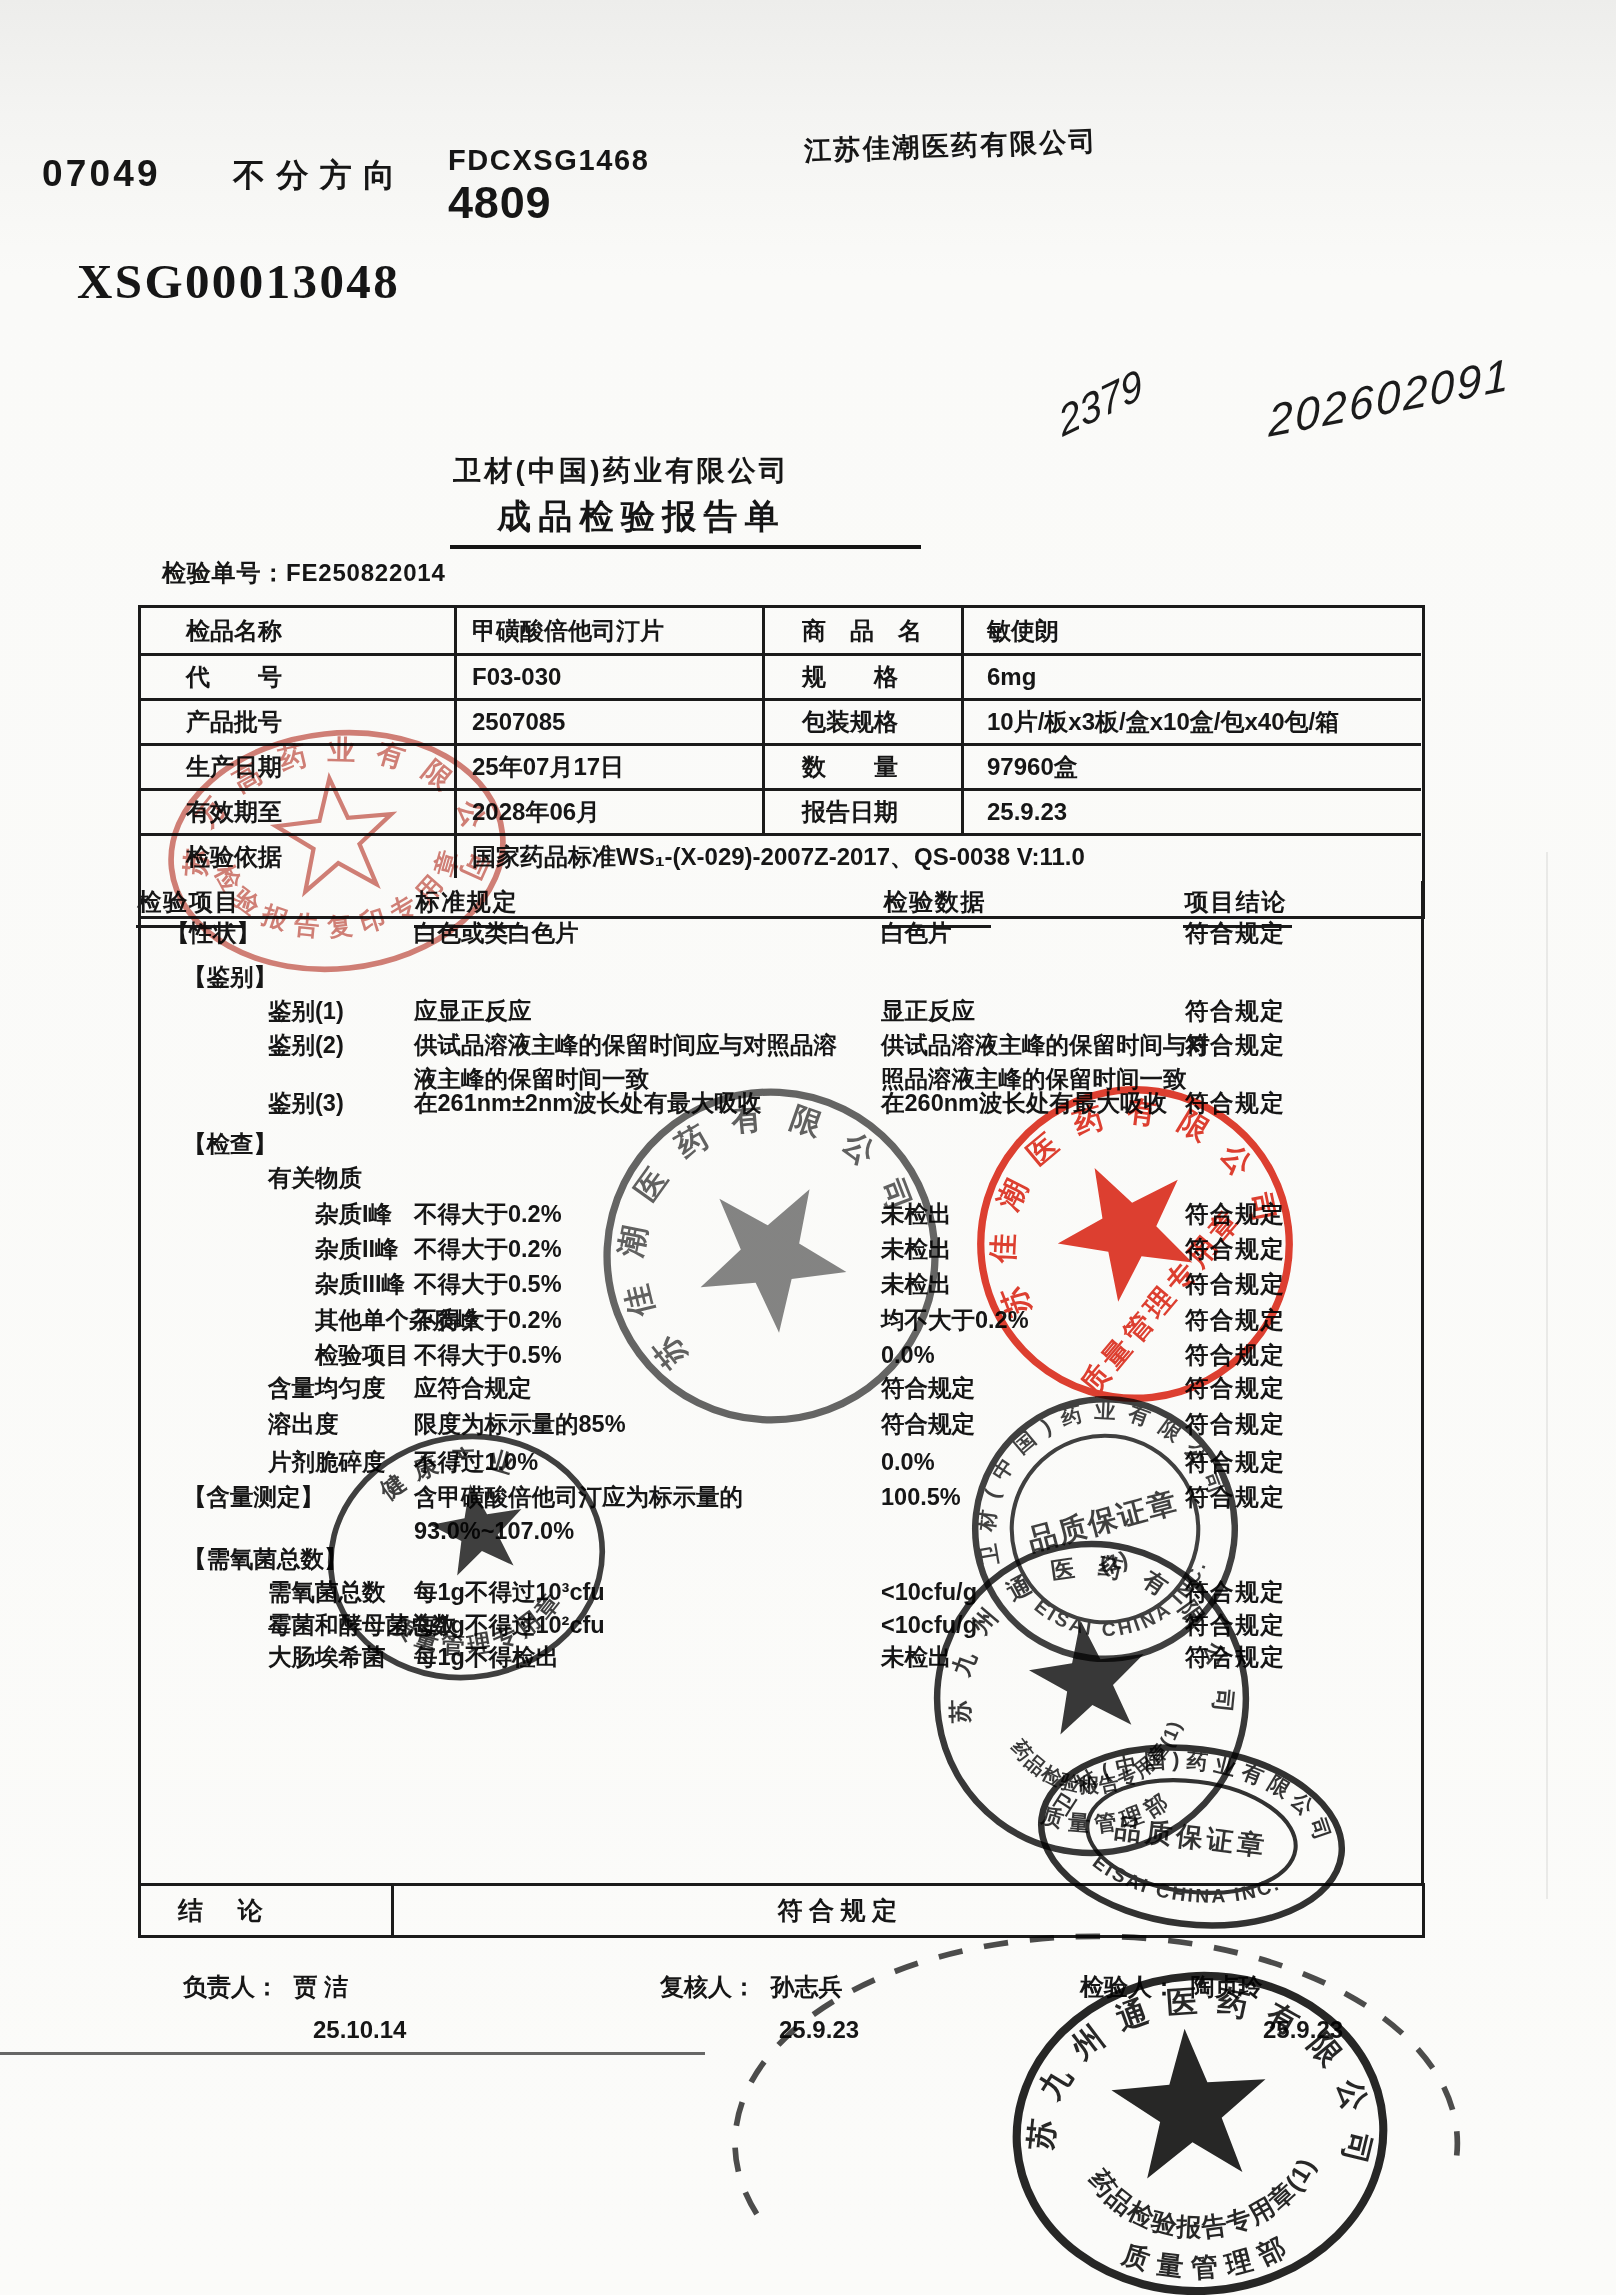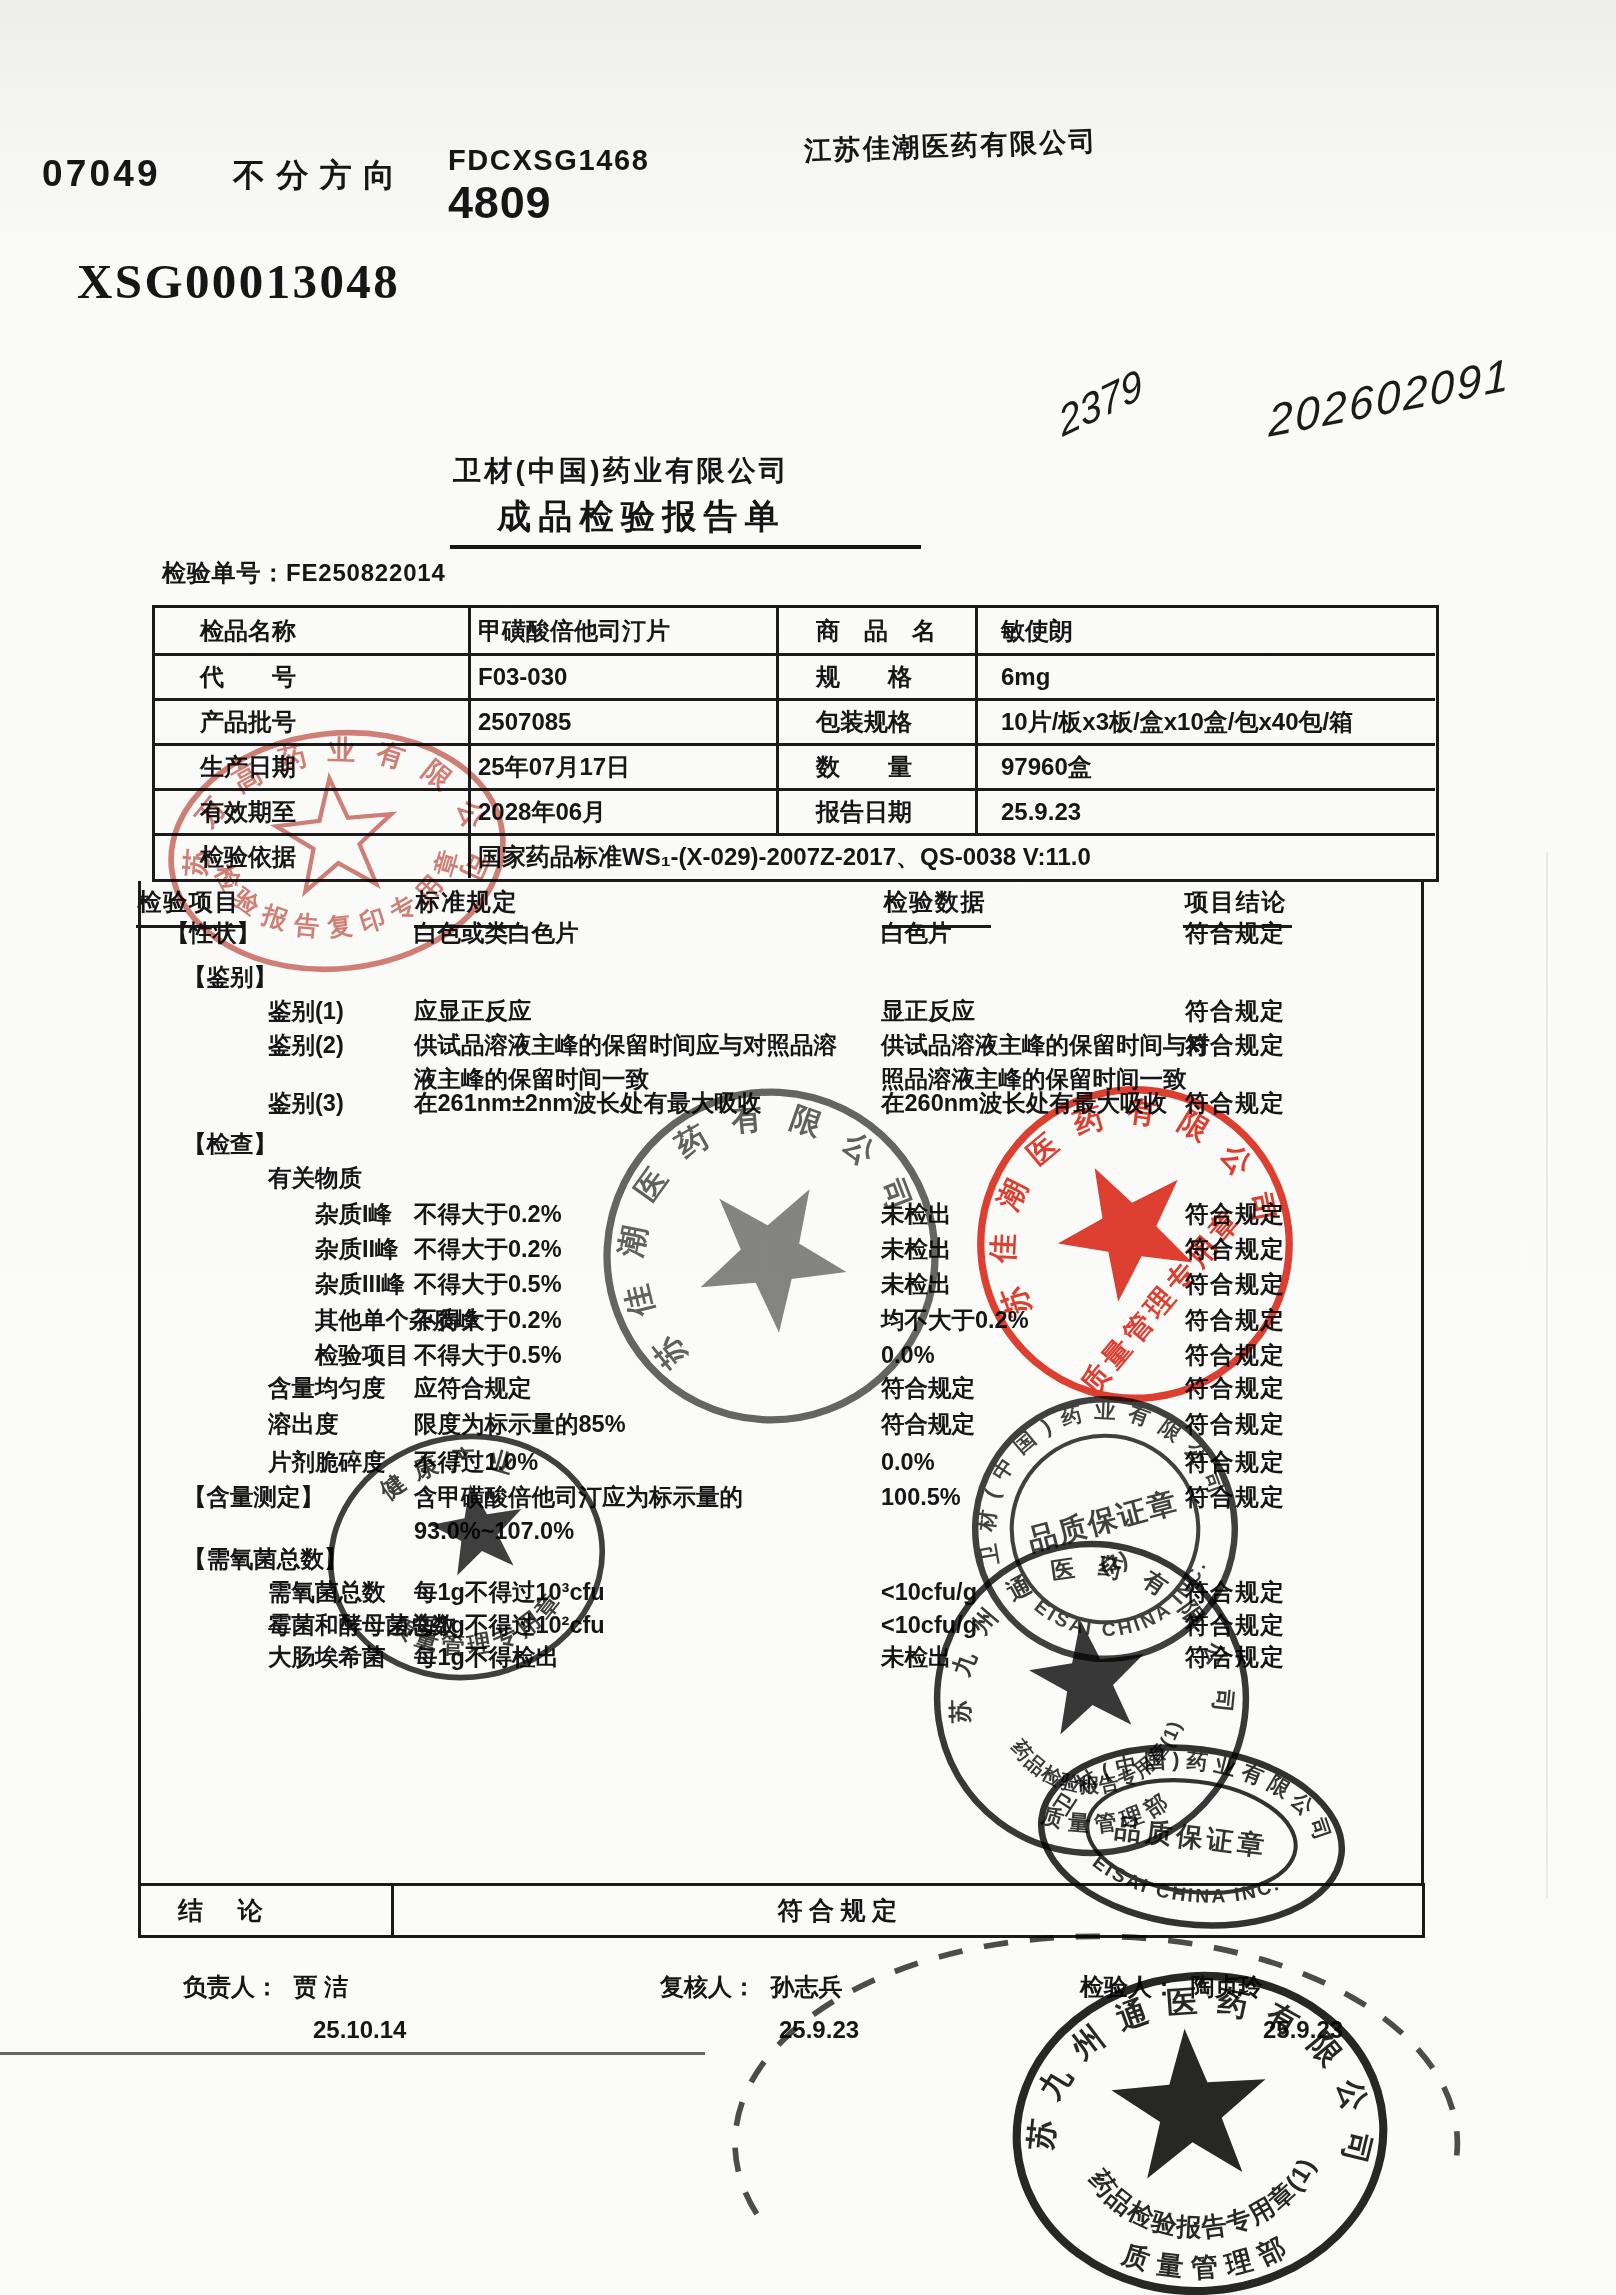--- a/index.html
+++ b/index.html
@@ -26,29 +26,29 @@
   .handwrite{font-style:italic;color:#1b1b1b;}
   .hw-small{font-size:41px;transform:rotate(-26deg) skewX(-14deg);}
   .hw-large{font-size:45px;letter-spacing:2.4px;transform:rotate(-11deg) skewX(-10deg);}
   
   .company-title{font-size:28px;letter-spacing:3.2px;}
   .doc-title{font-size:34px;letter-spacing:7.3px;}
   .title-rule{height:4px;background:#151515;}
   .order-line{font-size:24px;letter-spacing:0.8px;}
   
   #info-table{
-    left:138px;top:605px;width:1287px;height:277px;
-    border:3.2px solid #1b1b1b;box-sizing:border-box;margin-left:14px;
+    left:138px;top:605px;width:1287px;height:314px;
+    border:3.2px solid #1b1b1b;box-sizing:border-box;
   }
   .info-row{position:absolute;left:0;width:1280px;height:45px;box-sizing:border-box;}
   .info-row.bt{border-top:3.2px solid #1b1b1b;}
   .icell{position:absolute;top:0;bottom:0;display:flex;align-items:center;
     font-size:24px;font-weight:700;box-sizing:border-box;white-space:pre;}
   .l1{left:0;width:316px;padding-left:45px;border-right:3.2px solid #1b1b1b;}
-  .v1{left:300px;padding-left:23px;right:0;}
+  .v1{left:308px;padding-left:23px;right:0;}
   .v1.limited{width:302px;right:auto;}
   .l2{left:621px;width:202px;padding-left:37px;border-left:3.2px solid #1b1b1b;border-right:3.2px solid #1b1b1b;}
   .v2{left:823px;right:0;padding-left:23px;}
   
   .side-border{width:3.2px;background:#1b1b1b;}
   .col-head{font-size:24px;font-weight:700;letter-spacing:1.6px;
     border-bottom:3.2px solid #1b1b1b;padding:0 4.9px 7.3px 1.6px;}
   .item-row{position:absolute;left:138px;width:1289px;font-size:23.5px;font-weight:700;
     line-height:34px;white-space:pre;}
   .c{position:absolute;top:0;}

